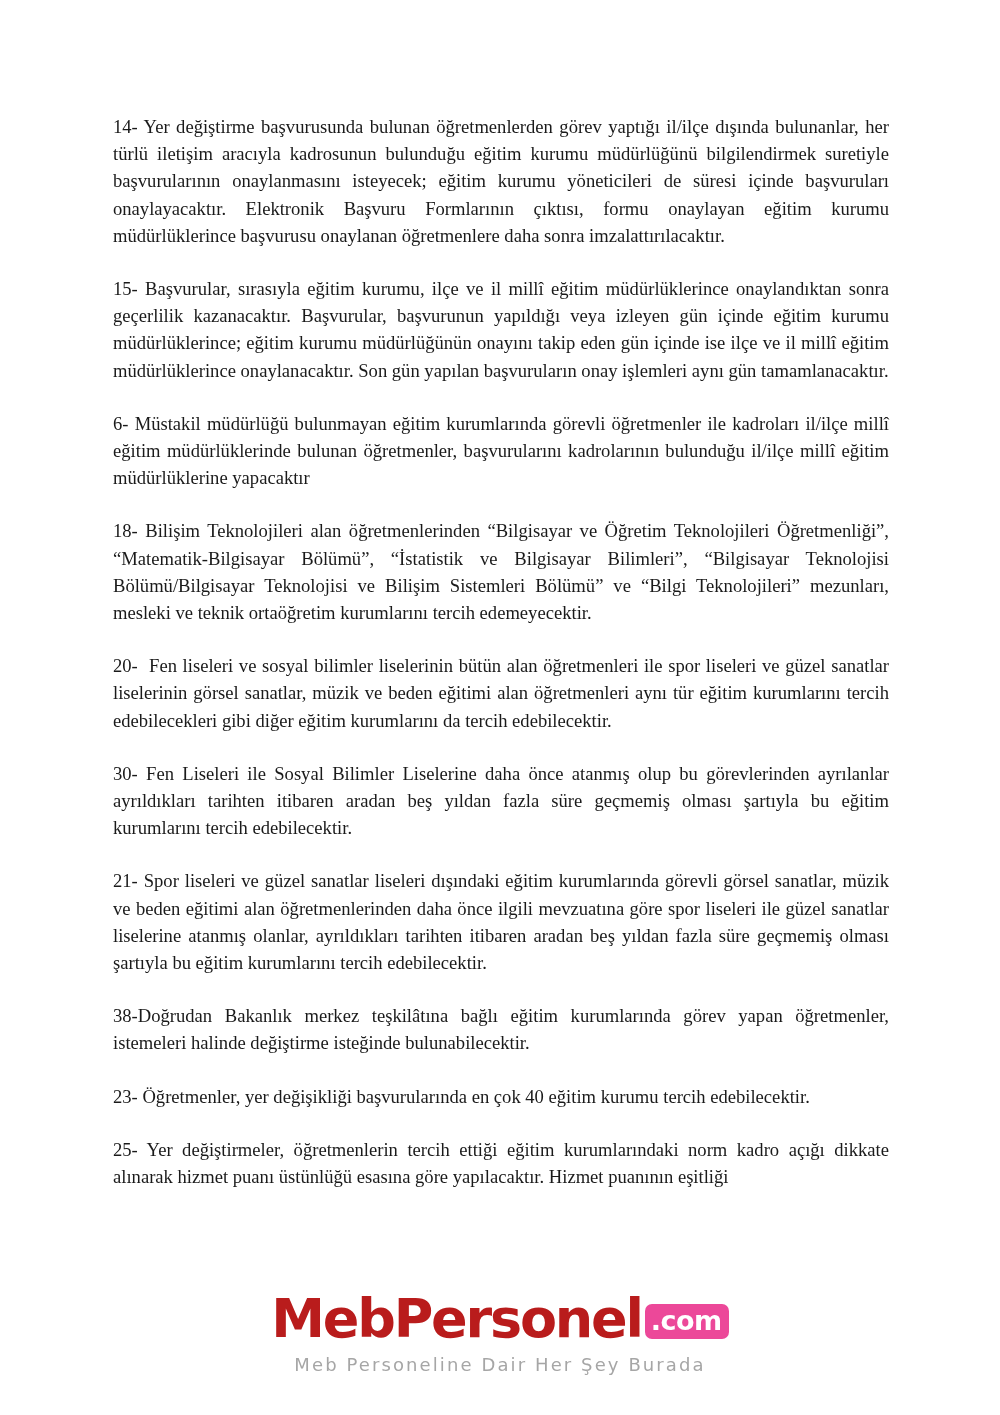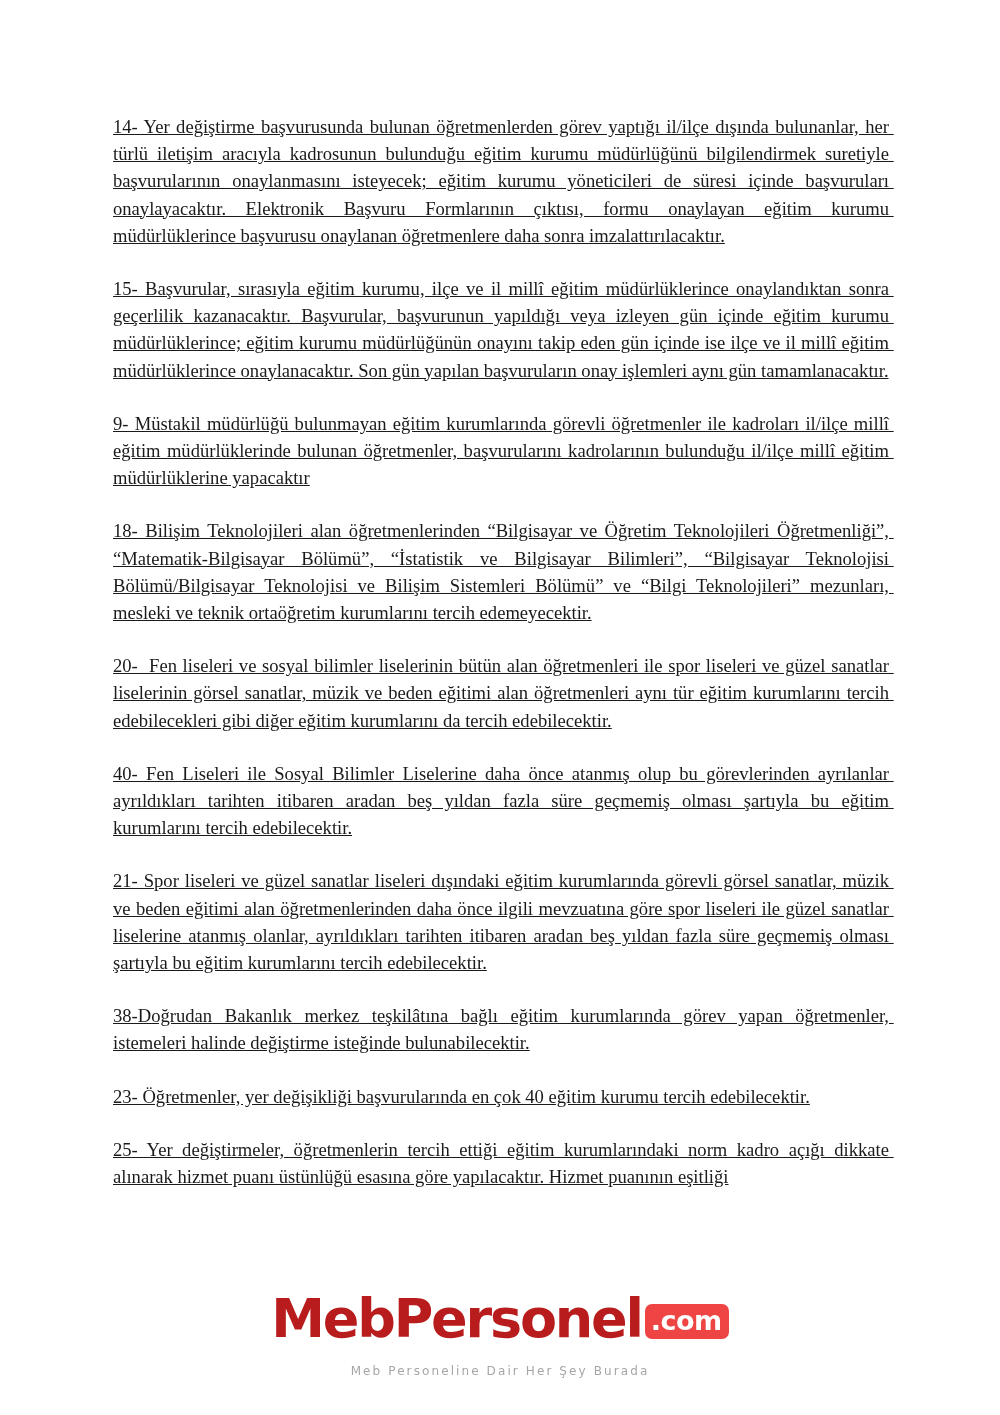--- a/index.html
+++ b/index.html
@@ -29,21 +29,20 @@
   .para {
     font-family: "Liberation Serif", "DejaVu Serif", serif;
     font-size: 18.6px;
     line-height: 27.2px;
     color: #1a1a1a;
     text-align: justify;
     text-justify: inter-word;
     margin: 0 0 26px 0;
     white-space: pre-wrap;
     hyphens: none;
-    text-decoration: underline;
   }
 
   .para:last-of-type {
     margin-bottom: 0;
   }
 
   
   .logo-block {
     position: absolute;
     left: 0;
@@ -66,54 +65,54 @@
   .logo-meb {
     color: #b91c1c;
   }
 
   .logo-personel {
     color: #b91c1c;
   }
 
   .logo-com-badge {
     display: inline-block;
-    background: #ef4444;
+    background: #ec4899;
     color: #ffffff;
     font-size: 27px;
     font-weight: 700;
     letter-spacing: -0.5px;
     border-radius: 7px;
     padding: 3px 7px 5px 6px;
     margin-left: 3px;
     position: relative;
     top: -7px;
     vertical-align: baseline;
   }
 
   .logo-tagline {
     font-family: "DejaVu Sans", "Liberation Sans", sans-serif;
-    font-size: 12px;
+    font-size: 18px;
     color: #a6a6a6;
     letter-spacing: 2.1px;
-    margin-top: 18px;
+    margin-top: 8px;
     white-space: nowrap;
   }
 </style>
 </head>
 <body>
 
 <div class="page">
 
   <div class="doc-body">
     <p class="para">14- Yer değiştirme başvurusunda bulunan öğretmenlerden görev yaptığı il/ilçe dışında bulunanlar, her türlü iletişim aracıyla kadrosunun bulunduğu eğitim kurumu müdürlüğünü bilgilendirmek suretiyle başvurularının onaylanmasını isteyecek; eğitim kurumu yöneticileri de süresi içinde başvuruları onaylayacaktır. Elektronik Başvuru Formlarının çıktısı, formu onaylayan eğitim kurumu müdürlüklerince başvurusu onaylanan öğretmenlere daha sonra imzalattırılacaktır.</p>
     <p class="para">15- Başvurular, sırasıyla eğitim kurumu, ilçe ve il millî eğitim müdürlüklerince onaylandıktan sonra geçerlilik kazanacaktır. Başvurular, başvurunun yapıldığı veya izleyen gün içinde eğitim kurumu müdürlüklerince; eğitim kurumu müdürlüğünün onayını takip eden gün içinde ise ilçe ve il millî eğitim müdürlüklerince onaylanacaktır. Son gün yapılan başvuruların onay işlemleri aynı gün tamamlanacaktır.</p>
-    <p class="para">9- Müstakil müdürlüğü bulunmayan eğitim kurumlarında görevli öğretmenler ile kadroları il/ilçe millî eğitim müdürlüklerinde bulunan öğretmenler, başvurularını kadrolarının bulunduğu il/ilçe millî eğitim müdürlüklerine yapacaktır</p>
+    <p class="para">6- Müstakil müdürlüğü bulunmayan eğitim kurumlarında görevli öğretmenler ile kadroları il/ilçe millî eğitim müdürlüklerinde bulunan öğretmenler, başvurularını kadrolarının bulunduğu il/ilçe millî eğitim müdürlüklerine yapacaktır</p>
     <p class="para">18- Bilişim Teknolojileri alan öğretmenlerinden “Bilgisayar ve Öğretim Teknolojileri Öğretmenliği”, “Matematik-Bilgisayar Bölümü”, “İstatistik ve Bilgisayar Bilimleri”, “Bilgisayar Teknolojisi Bölümü/Bilgisayar Teknolojisi ve Bilişim Sistemleri Bölümü” ve “Bilgi Teknolojileri” mezunları, mesleki ve teknik ortaöğretim kurumlarını tercih edemeyecektir.</p>
     <p class="para">20-  Fen liseleri ve sosyal bilimler liselerinin bütün alan öğretmenleri ile spor liseleri ve güzel sanatlar liselerinin görsel sanatlar, müzik ve beden eğitimi alan öğretmenleri aynı tür eğitim kurumlarını tercih edebilecekleri gibi diğer eğitim kurumlarını da tercih edebilecektir.</p>
-    <p class="para">40- Fen Liseleri ile Sosyal Bilimler Liselerine daha önce atanmış olup bu görevlerinden ayrılanlar ayrıldıkları tarihten itibaren aradan beş yıldan fazla süre geçmemiş olması şartıyla bu eğitim kurumlarını tercih edebilecektir.</p>
+    <p class="para">30- Fen Liseleri ile Sosyal Bilimler Liselerine daha önce atanmış olup bu görevlerinden ayrılanlar ayrıldıkları tarihten itibaren aradan beş yıldan fazla süre geçmemiş olması şartıyla bu eğitim kurumlarını tercih edebilecektir.</p>
     <p class="para">21- Spor liseleri ve güzel sanatlar liseleri dışındaki eğitim kurumlarında görevli görsel sanatlar, müzik ve beden eğitimi alan öğretmenlerinden daha önce ilgili mevzuatına göre spor liseleri ile güzel sanatlar liselerine atanmış olanlar, ayrıldıkları tarihten itibaren aradan beş yıldan fazla süre geçmemiş olması şartıyla bu eğitim kurumlarını tercih edebilecektir.</p>
     <p class="para">38-Doğrudan Bakanlık merkez teşkilâtına bağlı eğitim kurumlarında görev yapan öğretmenler, istemeleri halinde değiştirme isteğinde bulunabilecektir.</p>
     <p class="para">23- Öğretmenler, yer değişikliği başvurularında en çok 40 eğitim kurumu tercih edebilecektir.</p>
     <p class="para">25- Yer değiştirmeler, öğretmenlerin tercih ettiği eğitim kurumlarındaki norm kadro açığı dikkate alınarak hizmet puanı üstünlüğü esasına göre yapılacaktır. Hizmet puanının eşitliği</p>
   </div>
 
   <div class="logo-block">
     <div class="logo-wordmark"><span class="logo-meb">Meb</span><span class="logo-personel">Personel</span><span class="logo-com-badge">.com</span></div>
     <div class="logo-tagline">Meb Personeline Dair Her Şey Burada</div>
   </div>

